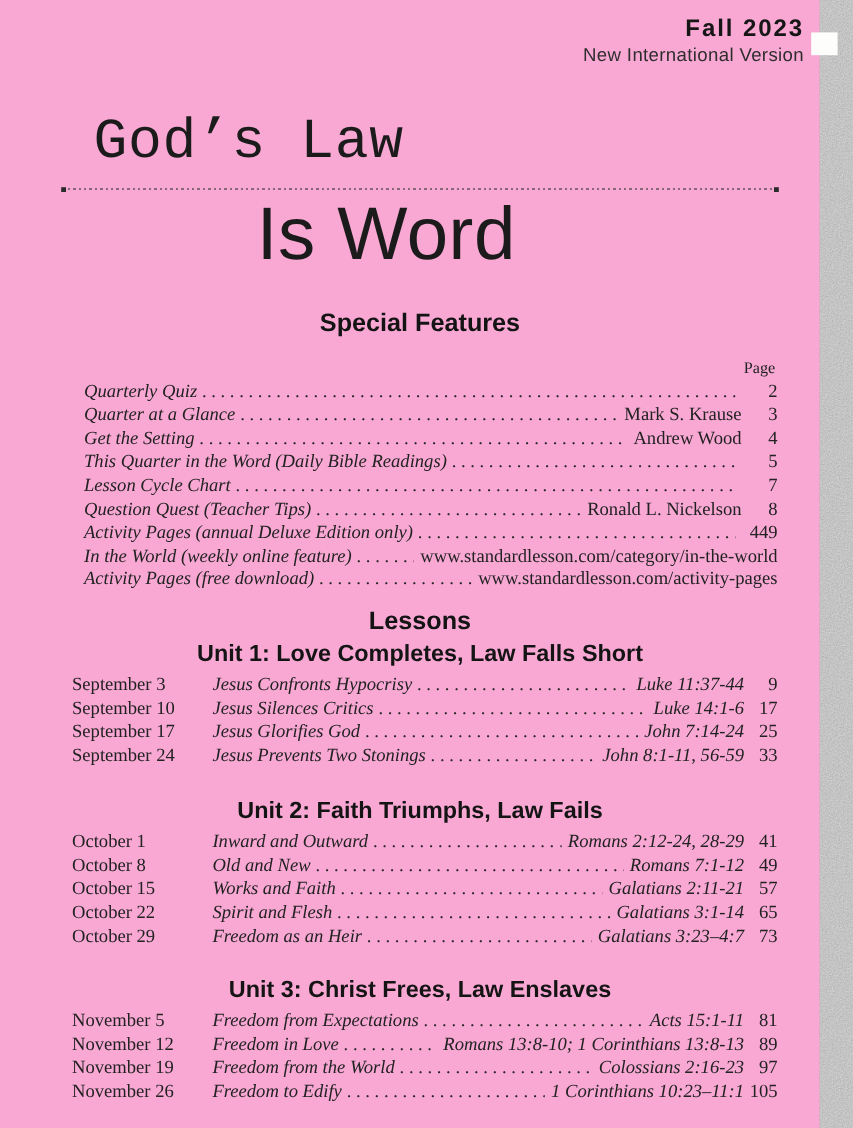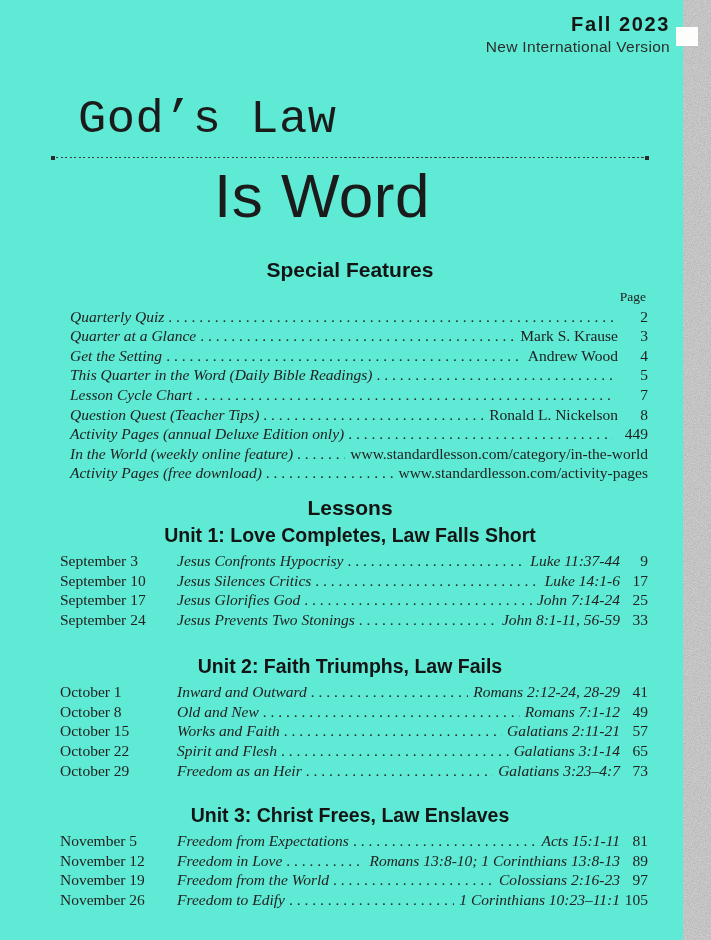--- a/index.html
+++ b/index.html
@@ -1,20 +1,20 @@
 <!DOCTYPE html>
 <html><head>
 <meta charset="utf-8">
 <style>
   * { margin: 0; padding: 0; box-sizing: border-box; }
   html, body { background: #e9e9e9; }
   .page {
     position: relative;
     width: 711px; height: 940px;
-    background: #5eead4;
+    background: #f9a8d4;
     overflow: hidden;
     color: #1e1e1c;
     font-family: "Liberation Serif", serif;
   }
   
   .scan-strip { position: absolute; top: 0; right: 0; width: 28px; height: 940px; }
   .scan-notch { position: absolute; top: 27px; left: 676px; width: 22px; height: 19px; background: #fdfdfc; z-index: 2; }
 
   .masthead { padding: 13px 41px 0 0; text-align: right; font-family: "Liberation Sans", sans-serif; }
   .season { font-size: 20px; font-weight: 700; letter-spacing: 1.6px; color: #161616; line-height: 1.15; }
@@ -43,21 +43,21 @@
     font-family: "Liberation Sans", sans-serif;
     font-size: 62px; font-weight: 400; letter-spacing: 0.5px;
     color: #1b1b1b; line-height: 1.1;
   }
 
   .sf-heading, .lessons-heading {
     margin-top: 27px; text-align: center;
     font-family: "Liberation Sans", sans-serif;
     font-size: 21px; font-weight: 700; color: #141414;
   }
-  .page-label { margin-top: 7px; text-align: right; font-size: 13.5px; padding-right: 2px; color: #222; }
+  .page-label { margin-top: 17px; text-align: right; font-size: 13.5px; padding-right: 2px; color: #222; }
 
   .toc { margin-top: 2px; }
   .toc-row, .lesson-row {
     display: flex; align-items: baseline;
     font-size: 15.5px; line-height: 19.6px; color: #222; 
   }
   .toc-row { margin-left: 18px; }
   .toc-label, .lesson-title { white-space: nowrap; font-style: italic; }
   .leader { flex: 1 1 auto; overflow: hidden; white-space: nowrap; min-width: 10px; margin: 0 5px 0 4px; color: #262626; }
   .leader::before { content: ". . . . . . . . . . . . . . . . . . . . . . . . . . . . . . . . . . . . . . . . . . . . . . . . . . . . . . . . . . . . . . . . . . . . . . . . . . . . . . . . . . . . . . . . . . . . . . . . . . . ."; }

